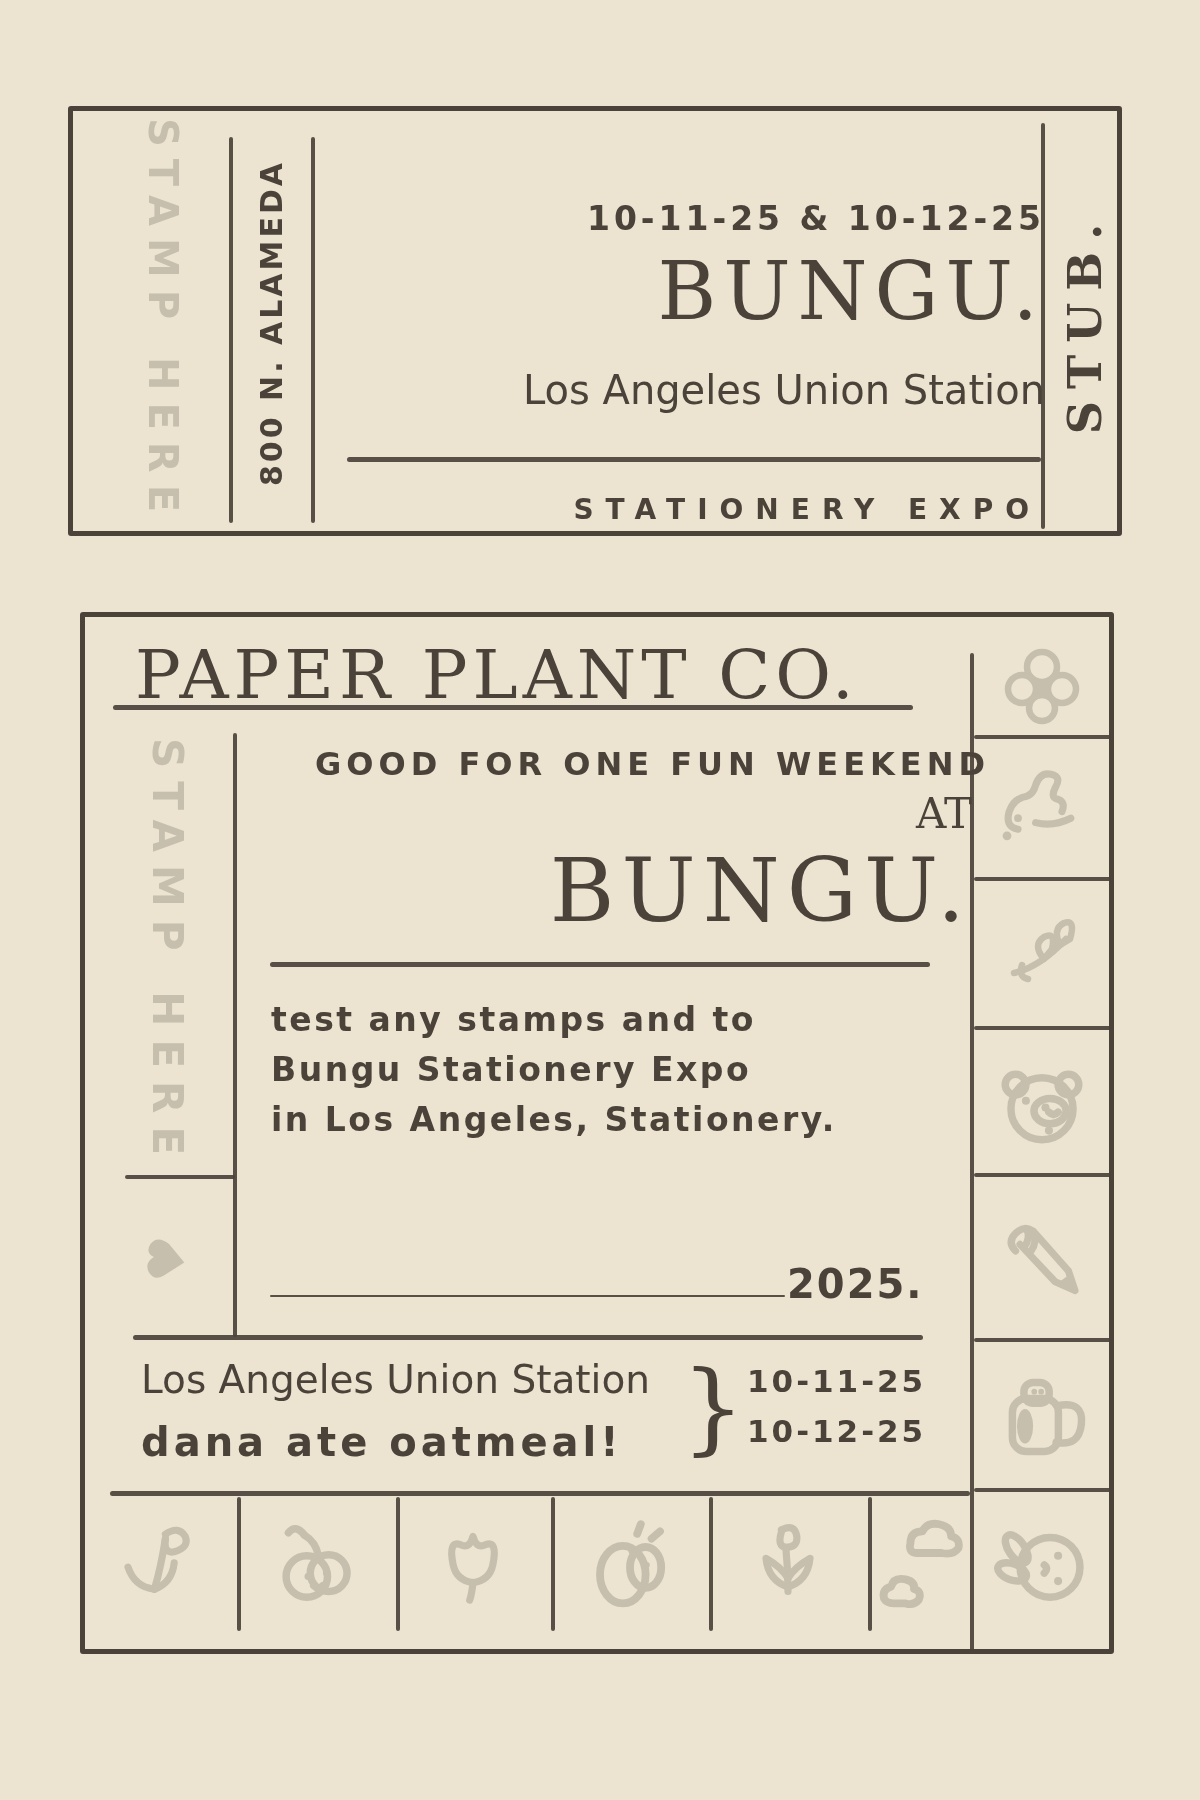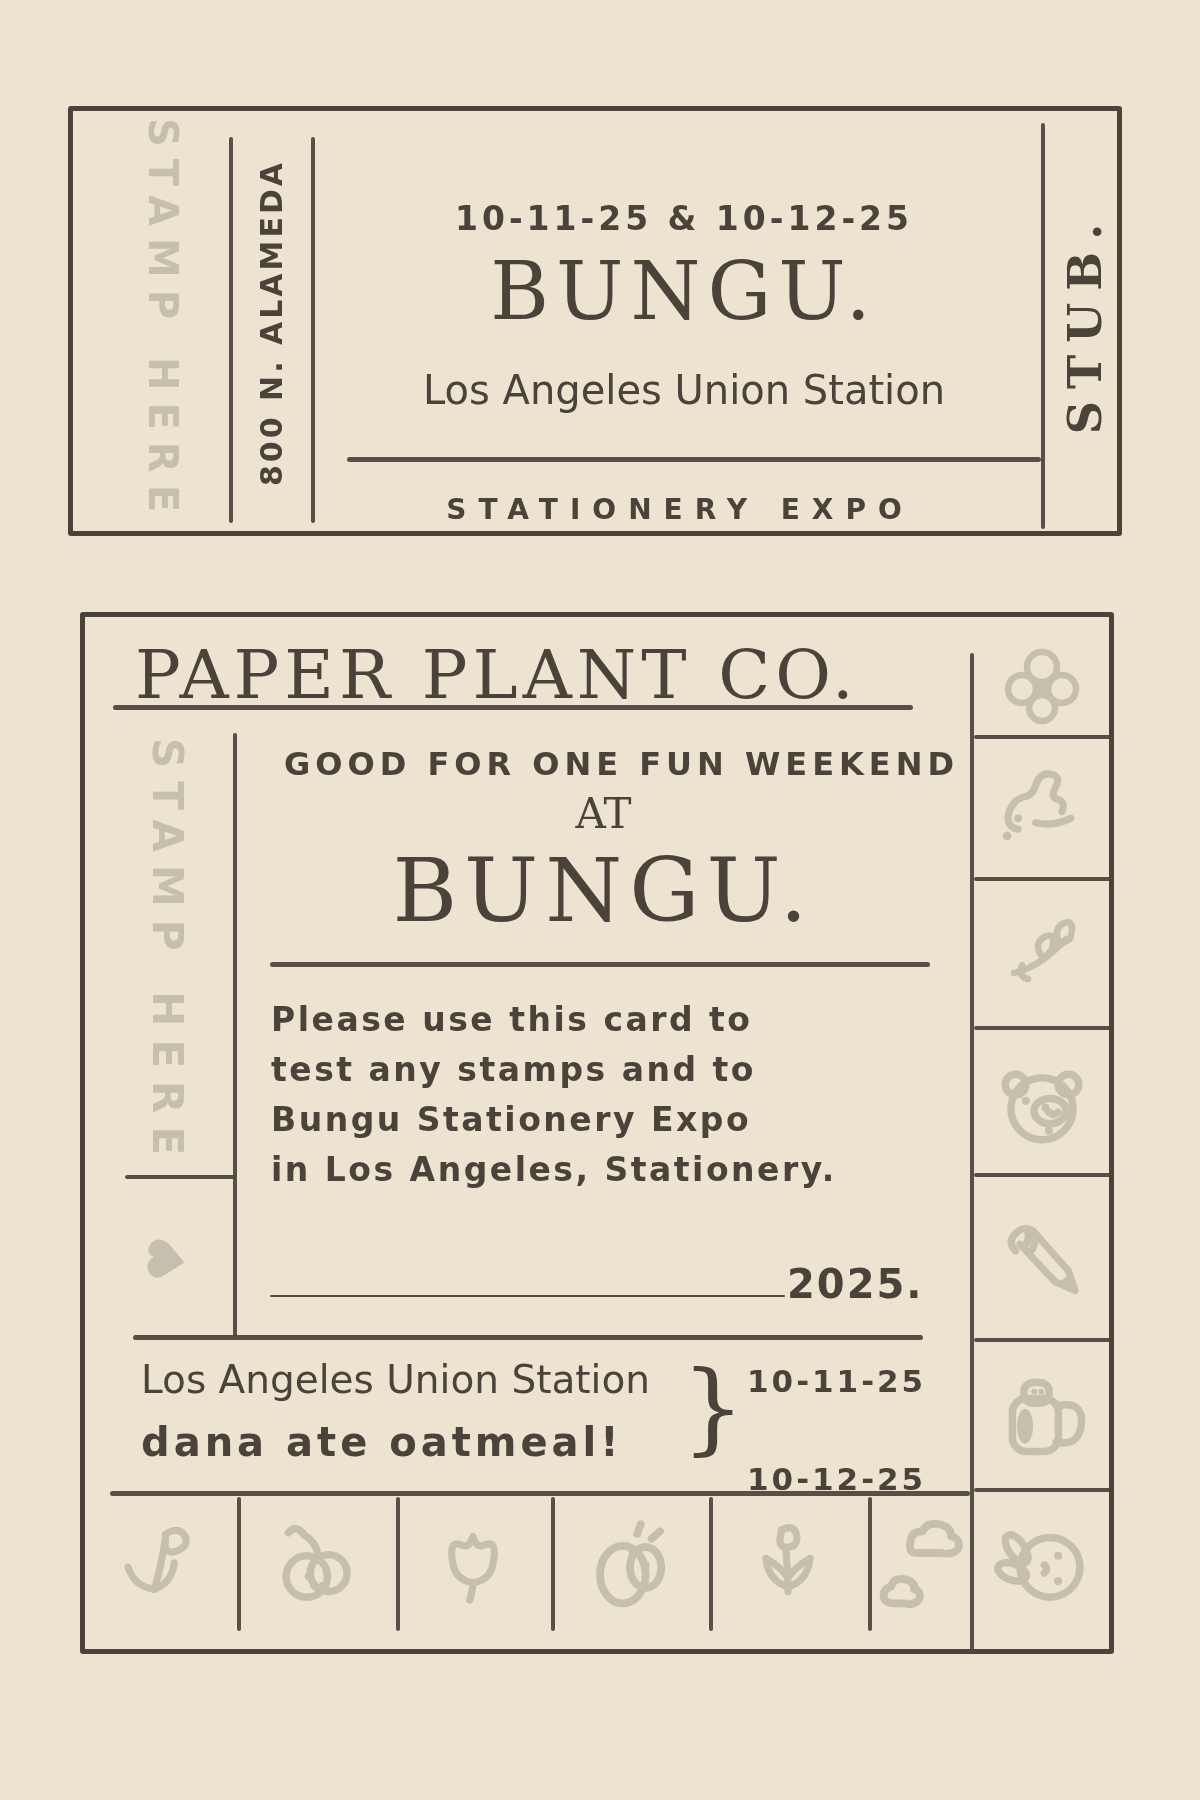--- a/index.html
+++ b/index.html
@@ -20,21 +20,21 @@
   }
   .hline{position:absolute;background:var(--ink);border-radius:3px;}
   .vline{position:absolute;background:var(--ink);border-radius:3px;}
   .vtext{
     position:absolute;white-space:nowrap;
   }
   .vtext.cw{transform:translate(-50%,-50%) rotate(90deg);}
   .vtext.ccw{transform:translate(-50%,-50%) rotate(-90deg);}
   .muted-text{color:var(--muted);}
   .serif{font-family:"DejaVu Serif","Liberation Serif",serif;}
-  .center-text{text-align:center;}
+  .center-text{text-align:right;}
   .icon-wrap{position:absolute;transform:translate(-50%,-50%);}
   .icon-wrap svg{display:block;}
   .doodle{stroke:var(--muted);stroke-width:6.5;fill:none;stroke-linecap:round;stroke-linejoin:round;}
   .doodle-fill{fill:var(--muted);stroke:none;}
   .sketchy{opacity:.92;}
 </style>
 </head>
 <body>
 
 <div class="page">
@@ -151,35 +151,34 @@
         <path class="doodle-fill" transform="rotate(-80 50 50)" d="M50,78 L26,52 Q16,40 28,30 Q40,22 50,34 Q54,20 68,26 Q82,34 72,52 Z"></path>
       </svg>
     </div>
 
     <div class="abs center-text" style="left:168px;top:128px;width:737px;font-size:32px;font-weight:700;letter-spacing:5px;">GOOD FOR ONE FUN WEEKEND</div>
     <div class="abs center-text serif" style="left:150px;top:172px;width:737px;font-size:42px;">AT</div>
     <div class="abs center-text serif" style="left:150px;top:222px;width:737px;font-size:88px;letter-spacing:7px;">BUNGU.</div>
     <div class="hline sketchy" style="left:185px;top:345px;width:660px;height:5px;"></div>
 
     <div class="abs" style="left:186px;top:378px;font-size:33px;font-weight:600;letter-spacing:2.5px;line-height:50px;">
-      <div>Please use this card to</div>
       <div>test any stamps and to</div>
       <div>Bungu Stationery Expo</div>
       <div>in Los Angeles, Stationery.</div>
     </div>
 
     <div class="hline sketchy" style="left:185px;top:678px;width:515px;height:2px;"></div>
     <div class="abs" style="left:702px;top:644px;font-size:40px;font-weight:700;letter-spacing:2px;">2025.</div>
 
     <div class="hline sketchy" style="left:48px;top:718px;width:790px;height:5px;"></div>
     <div class="abs" style="left:56px;top:740px;font-size:39px;font-weight:500;">Los Angeles Union Station</div>
     <div class="abs" style="left:56px;top:802px;font-size:40px;font-weight:600;letter-spacing:4px;">dana ate oatmeal!</div>
     <span class="abs serif" style="left:628px;top:790px;transform:translate(-50%,-50%);font-size:100px;font-weight:500;">}</span>
     <div class="abs" style="left:662px;top:746px;font-size:31px;font-weight:700;letter-spacing:3px;">10-11-25</div>
-    <div class="abs" style="left:662px;top:844px;font-size:31px;font-weight:700;letter-spacing:3px;">10-12-25</div>
+    <div class="abs" style="left:662px;top:796px;font-size:31px;font-weight:700;letter-spacing:3px;">10-12-25</div>
 
     <div class="hline sketchy" style="left:25px;top:874px;width:860px;height:5px;"></div>
     <div class="vline sketchy" style="left:152px;top:880px;width:4px;height:134px;"></div>
     <div class="vline sketchy" style="left:311px;top:880px;width:4px;height:134px;"></div>
     <div class="vline sketchy" style="left:466px;top:880px;width:4px;height:134px;"></div>
     <div class="vline sketchy" style="left:624px;top:880px;width:4px;height:134px;"></div>
     <div class="vline sketchy" style="left:783px;top:880px;width:4px;height:134px;"></div>
 
     <div class="icon-wrap" style="left:76px;top:948px;">
       <svg width="110" height="115" viewBox="0 0 100 100">

